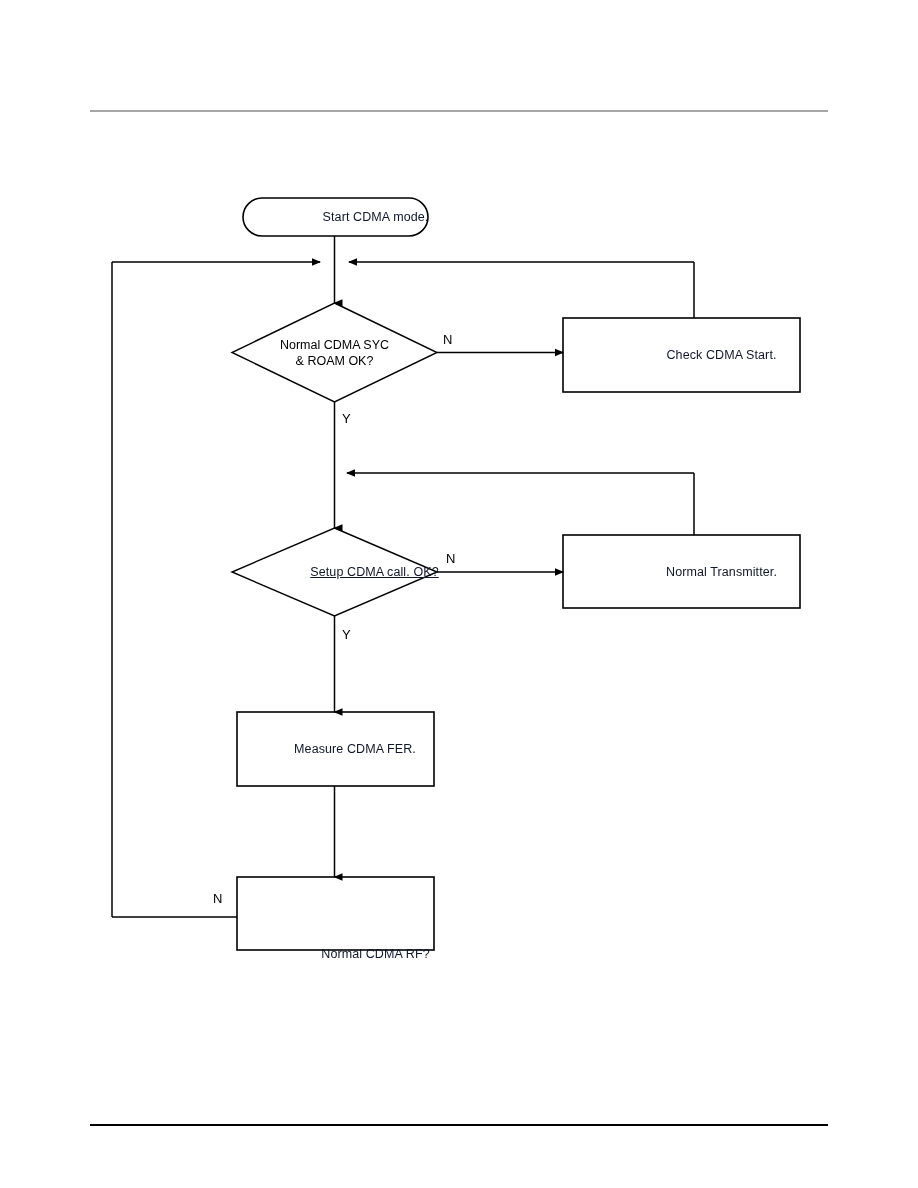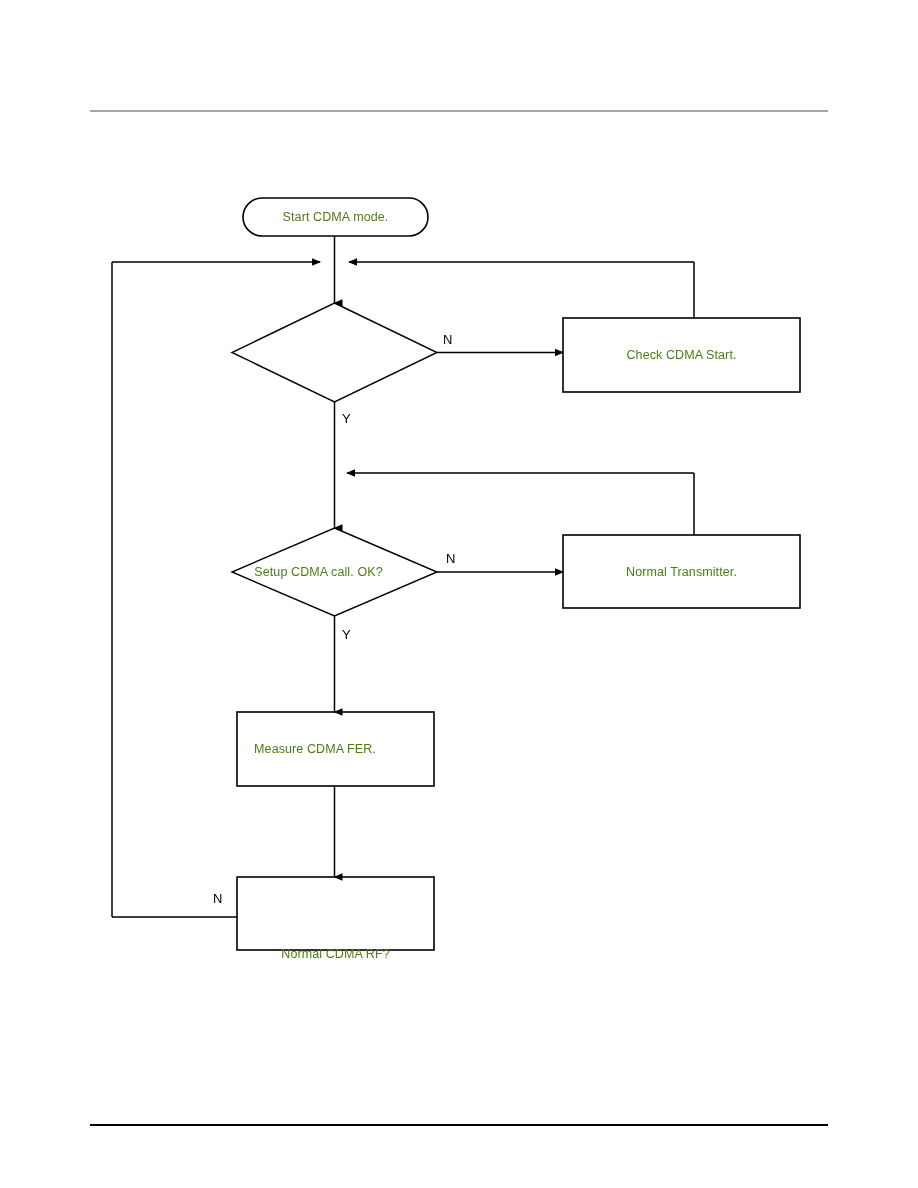--- a/index.html
+++ b/index.html
@@ -37,25 +37,26 @@
   }
   #flow-svg {
     position: absolute;
     left: 0;
     top: 0;
   }
   .node-label {
     position: absolute;
     font-family: "Liberation Sans", sans-serif;
     font-size: 12.5px;
-    color: #4d7c0f;
+    color: #0f172a;
     text-align: center;
     line-height: 16px;
     white-space: pre;
     letter-spacing: 0.1px;
+    padding-left: 40px;
   }
   .branch-label {
     position: absolute;
     font-family: "Liberation Sans", sans-serif;
     font-size: 13px;
     color: #000000;
     line-height: 13px;
   }
 </style>
 </head>
@@ -120,24 +121,29 @@
     <line x1="334.5" y1="786" x2="334.5" y2="877" stroke="#000000" stroke-width="1.5" marker-end="url(#arrow-down)"></line>
 
     <line x1="237" y1="917" x2="112" y2="917" stroke="#000000" stroke-width="1.5"></line>
 
     <line x1="112" y1="917" x2="112" y2="262" stroke="#000000" stroke-width="1.5"></line>
 
   </svg>
 
   <div class="node-label" style="left:243px; top:209px; width:185px;">Start CDMA mode.</div>
 
+  <div style="position:absolute; left:232px; top:337px; width:205px; text-align:center;
+              font-family:'Liberation Sans', sans-serif; font-size:12.5px; line-height:16px; color:#000;">
+    <div>Normal CDMA SYC</div>
+    <div>&amp; ROAM OK?</div>
+  </div>
 
   <div class="node-label" style="left:563px; top:347px; width:237px;">Check CDMA Start.</div>
 
-  <div class="node-label" style="left:216px; top:564px; width:205px;">Setup CDMA call. OK?</div>
+  <div class="node-label" style="left:232px; top:564px; width:205px;text-decoration:underline;">Setup CDMA call. OK?</div>
 
   <div class="node-label" style="left:563px; top:564px; width:237px;">Normal Transmitter.</div>
 
   <div class="node-label" style="left:237px; top:741px; width:156px;">Measure CDMA FER.</div>
 
   <div class="node-label" style="left:237px; top:906px; width:197px;margin-top:40px;">Normal CDMA RF?</div>
 
   <div class="branch-label" style="left:443px; top:333px;">N</div>
 
   <div class="branch-label" style="left:342px; top:412px;">Y</div>

